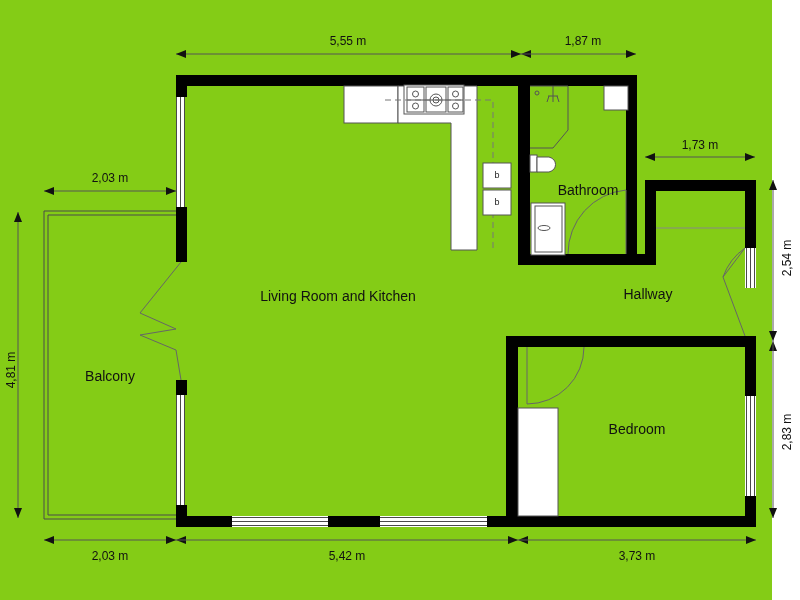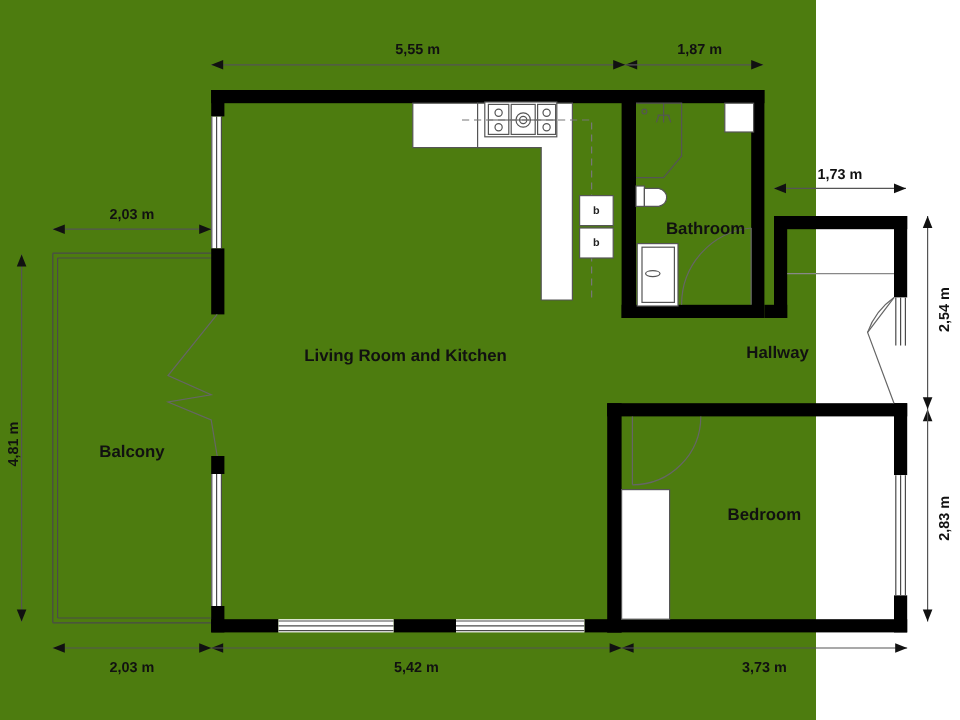--- a/index.html
+++ b/index.html
@@ -8,24 +8,23 @@
     background: #ffffff;
   }
   body {
     width: 800px;
     height: 600px;
     font-family: "Liberation Sans", sans-serif;
     overflow: hidden;
   }
   #floorplan-root {
     position: relative;
-    width: 680px;
+    width: 772px;
     height: 600px;
-    background: #4d7c0f;
-    font-weight: bold;
+    background: #84cc16;
   }
   svg#plan-svg {
     display: block;
     width: 800px;
     height: 600px;
   }
   .wall { fill: #000000; }
   .thinline { fill: none; stroke: #4a4a4a; stroke-width: 1; }
   .thinline-light { fill: none; stroke: #888888; stroke-width: 1; }
   .fixture { fill: #ffffff; stroke: #555555; stroke-width: 1; }

